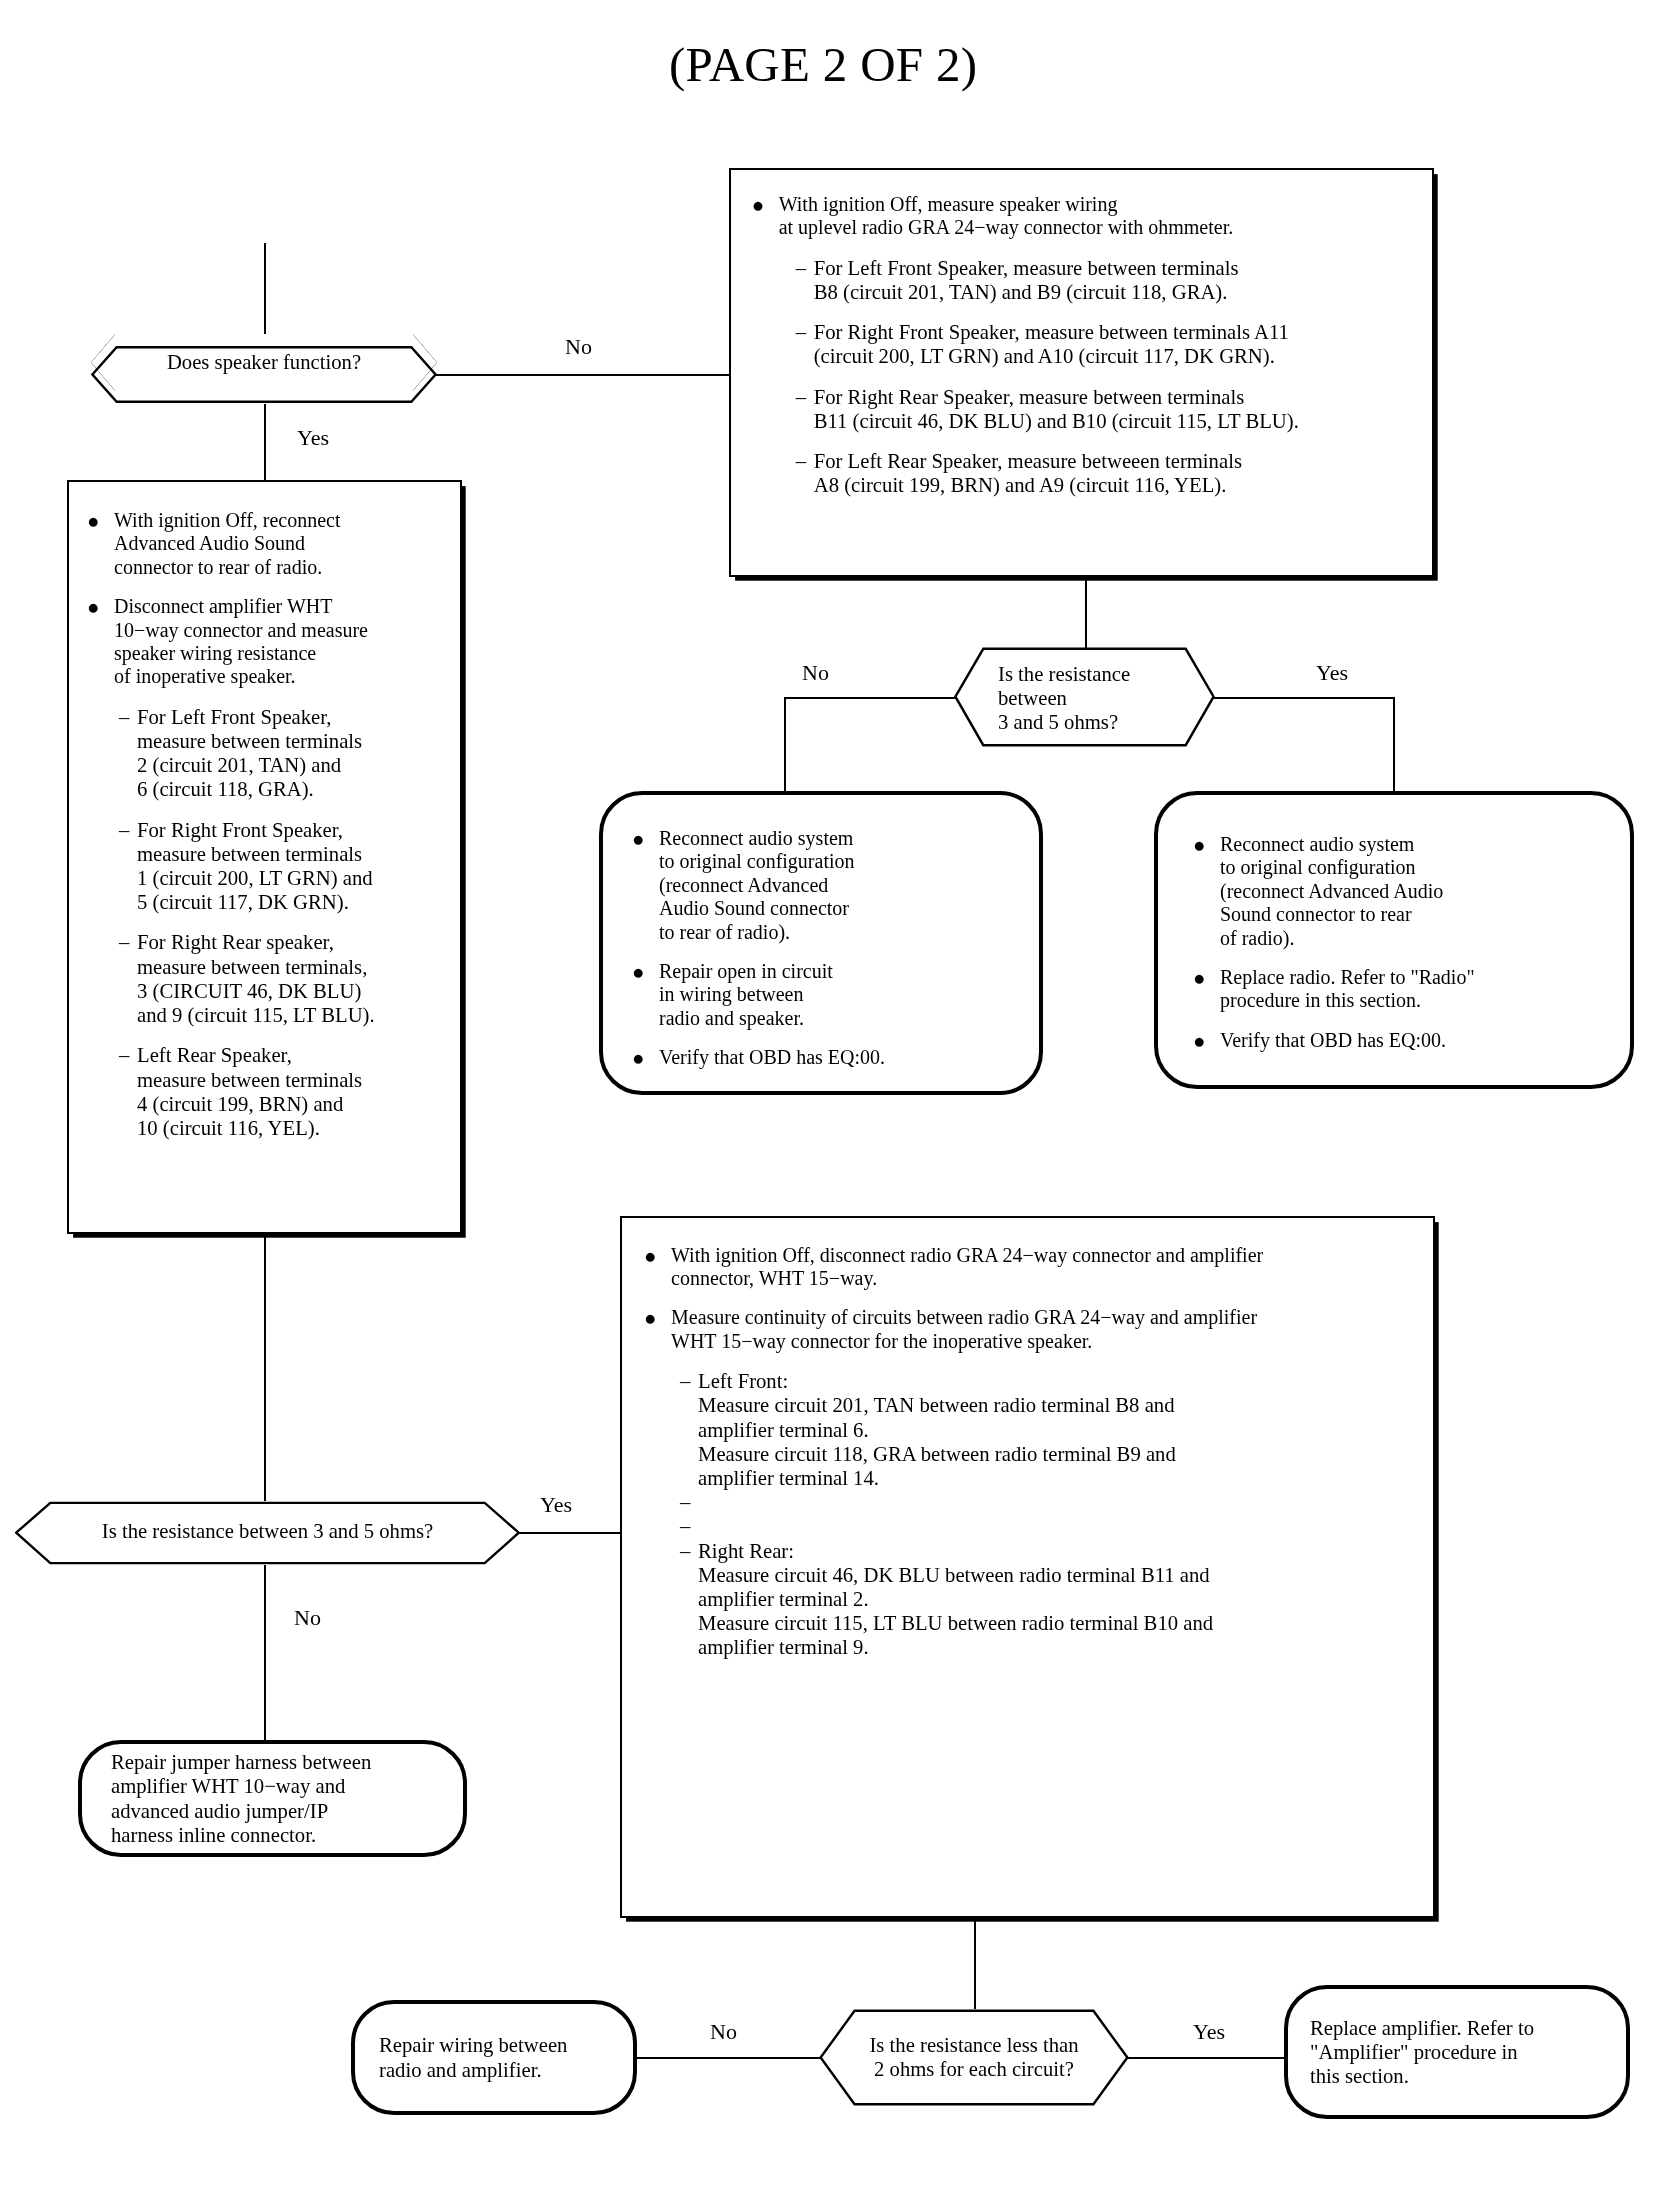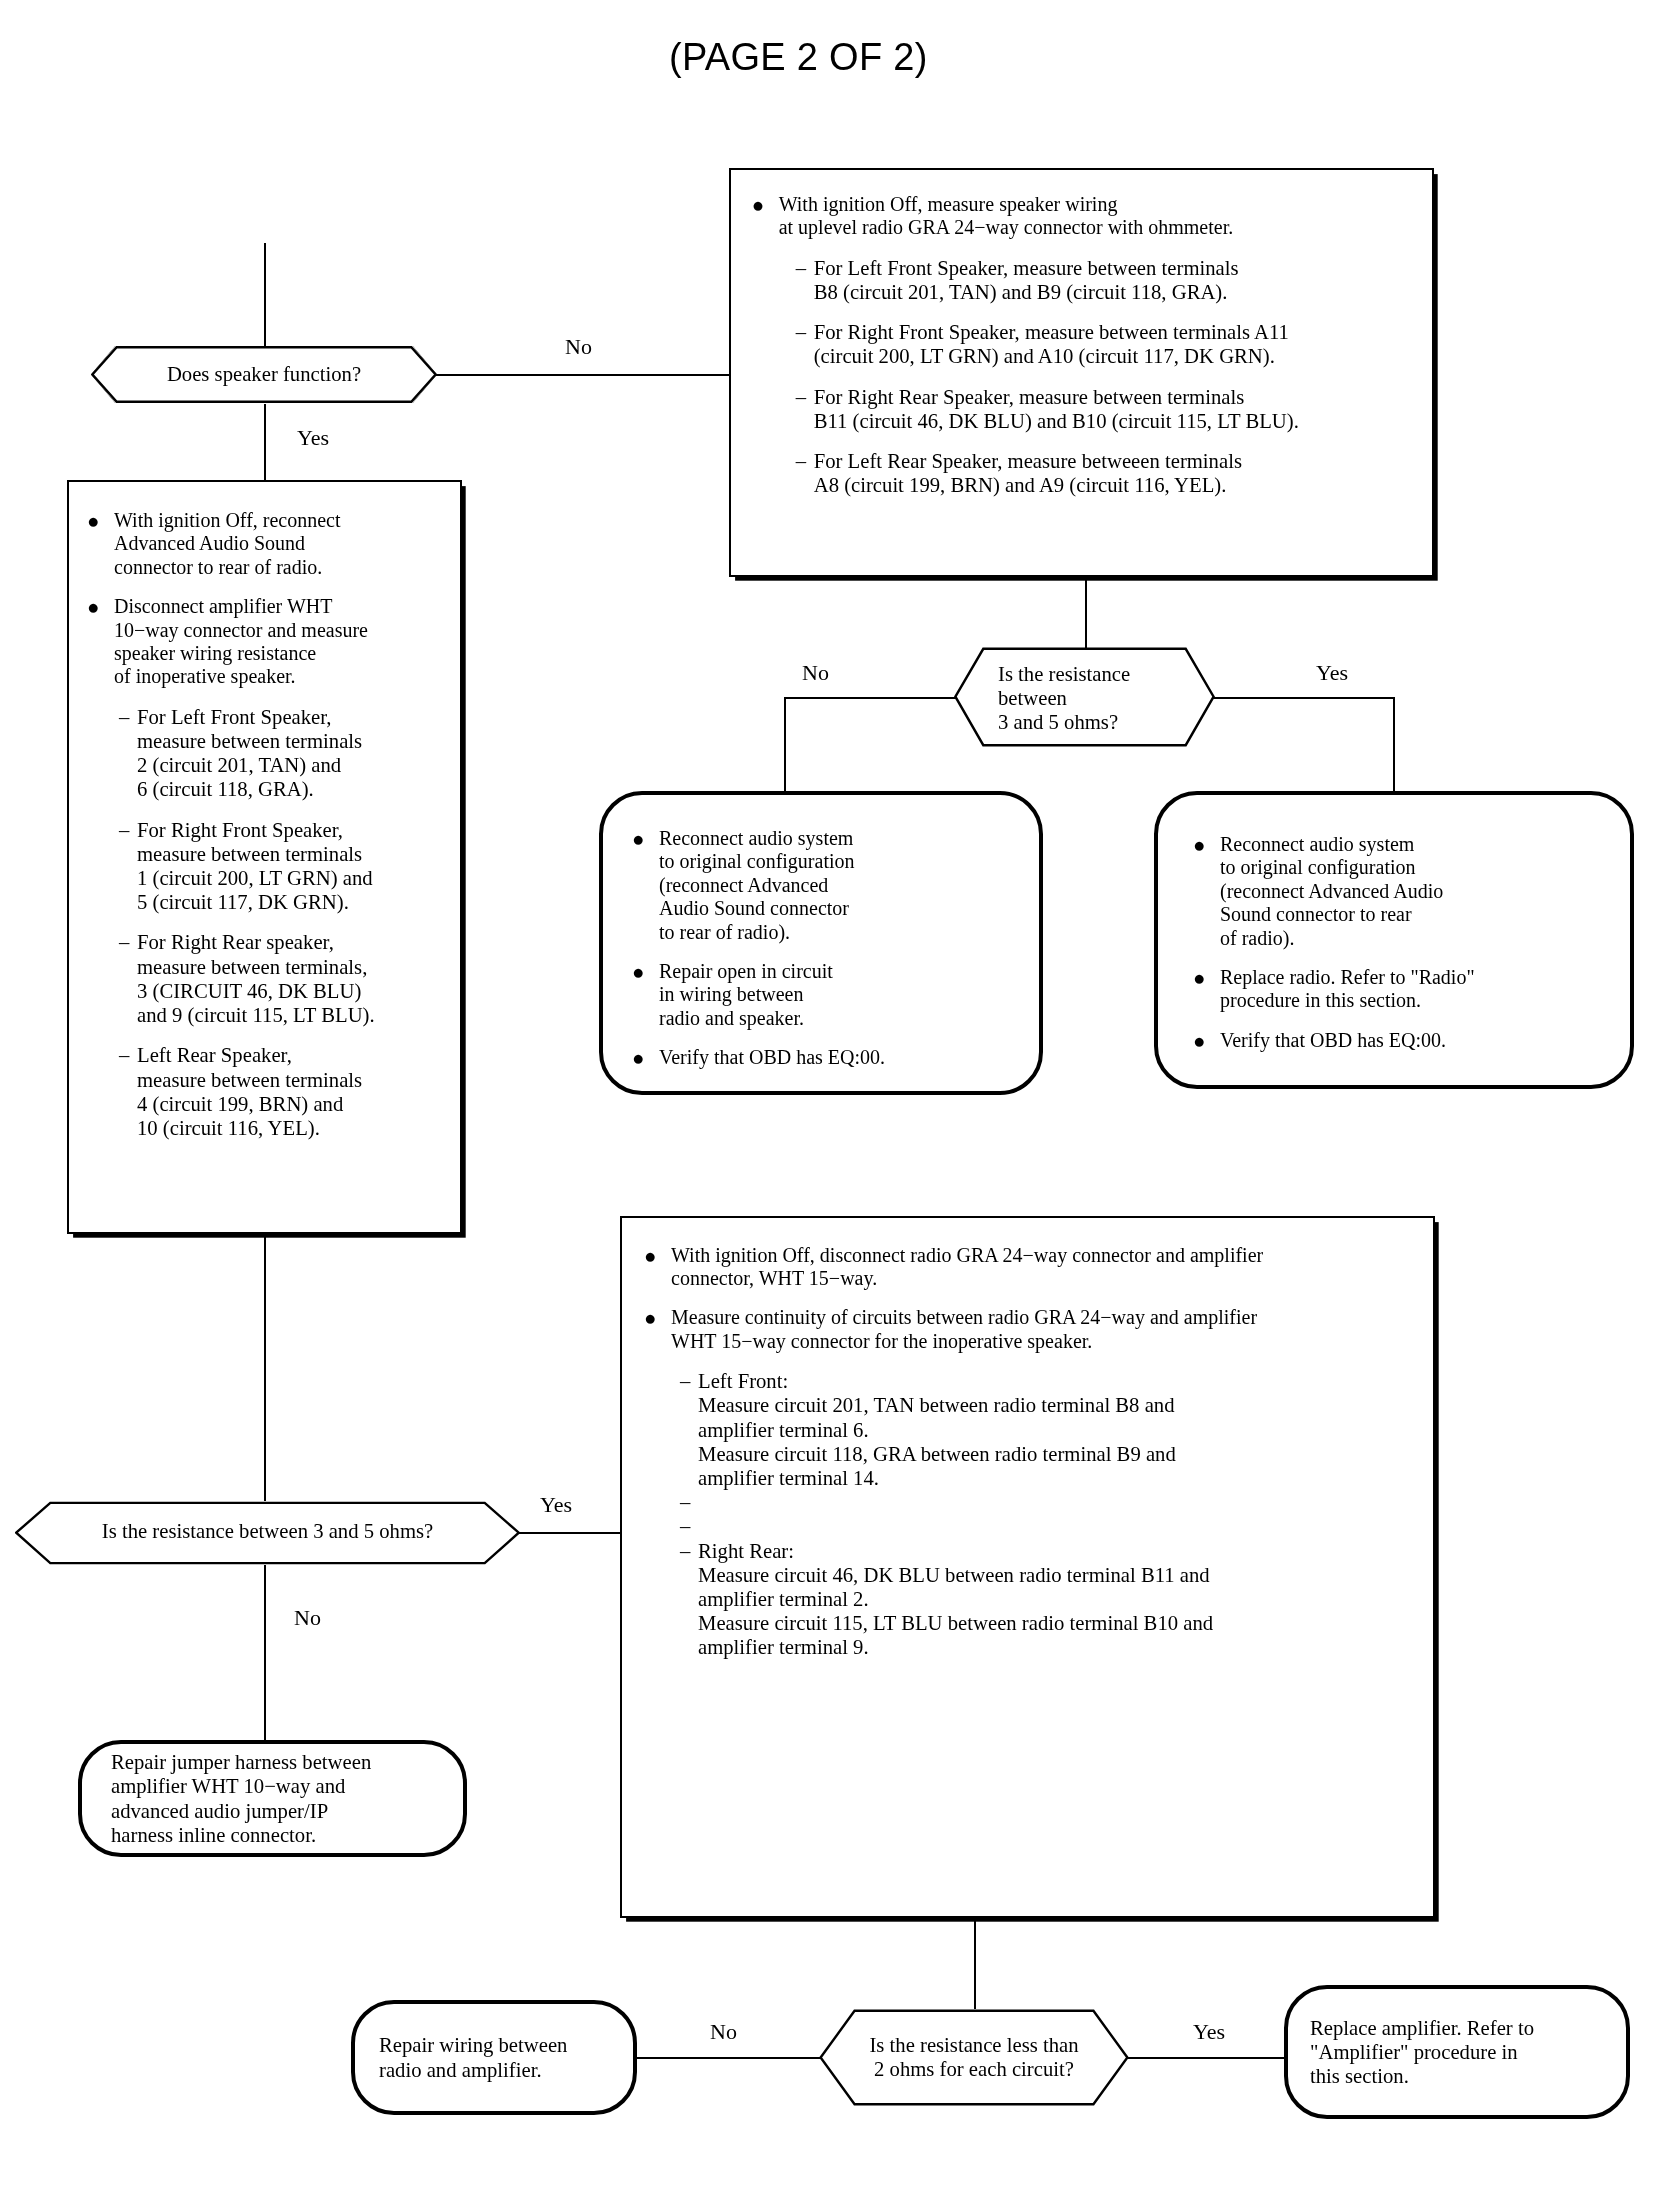--- a/index.html
+++ b/index.html
@@ -12,22 +12,22 @@
     width: 1676px;
     height: 2205px;
     background: #ffffff;
     font-family: "Liberation Serif", "DejaVu Serif", serif;
     color: #000000;
     overflow: hidden;
   }
   
   .abs { position: absolute; }
   .title {
-    font-family: Liberation Sans, sans-serif;
-    font-size: 38px;
+    font-family: Liberation Serif, serif;
+    font-size: 49px;
     letter-spacing: 0.3px;
     white-space: nowrap;
   }
   
   .proc {
     box-sizing: border-box;
     border: 2.4px solid #000;
     background: #fff;
     box-shadow: 4.9px 4.9px 0 -1.2px #000;
   }
@@ -93,21 +93,21 @@
 </head>
 <body>
 
 <div id="page">
 
   <div class="abs title" style="left:669px; top:36px;">(PAGE 2 OF 2)</div>
 
 
   <div class="abs vline" style="left:264px; top:243px; height:109px;"></div>
 
-  <div class="abs hex" style="left:91px; top:346px; width:346px; height:57px;">
+  <div class="abs hex" style="left:91px; top:334px; width:346px; height:57px;">
     <div class="hex-inner" style="border:0;">
       <div class="txt-c" style="width:100%;">Does speaker function?</div>
     </div>
   </div>
 
   <svg class="abs" style="left:91px; top:346px;" width="346" height="57" viewBox="0 0 570 94">
     <polygon points="2,47 42,2 528,2 568,47 528,92 42,92" fill="none" stroke="#000" stroke-width="4"></polygon>
   </svg>
 
   <div class="abs edge-lbl" style="left:297px; top:425px;">Yes</div>

